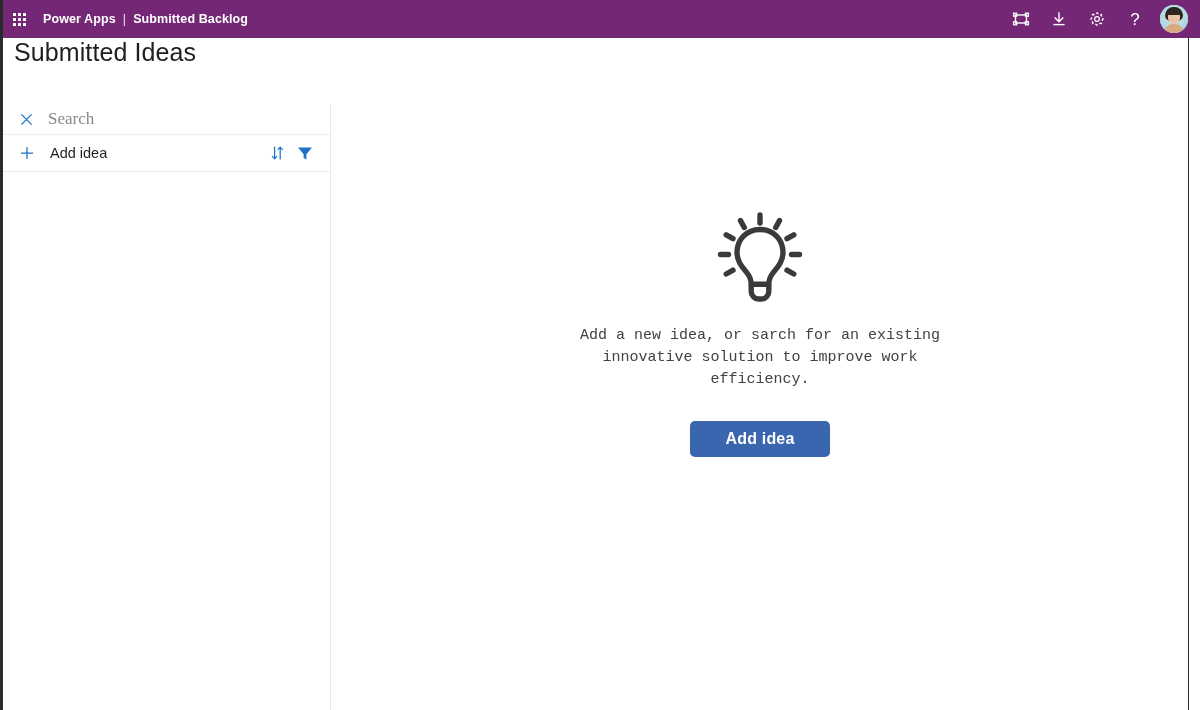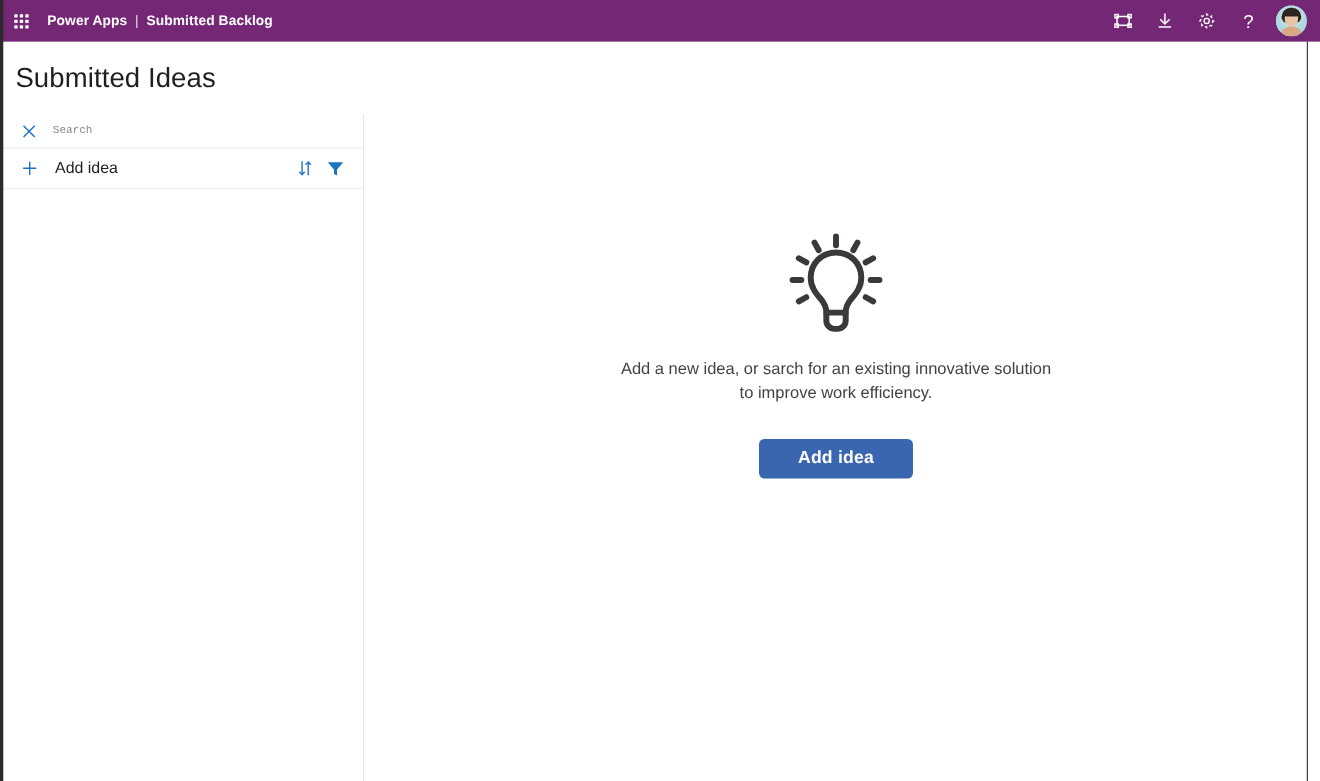--- a/index.html
+++ b/index.html
@@ -159,21 +159,21 @@
   }
 
   
   .page-title-bar {
     position: absolute;
     left: 3px; top: 38px;
     width: 1185px;
     height: 66px;
     background: #ffffff;
     display: flex;
-    align-items: center;
+    align-items: flex-start;
     box-sizing: border-box;
   }
   .page-title {
     font-size: 25px;
     color: #201f1e;
     margin-left: 11px;
     font-weight: normal;
     letter-spacing: 0.1px;
   }
 
@@ -203,23 +203,23 @@
     color: #1a73c4;
     display: flex;
     align-items: center;
     justify-content: center;
     cursor: pointer;
   }
   .search-input {
     border: none;
     outline: none;
     margin-left: 14px;
-    font-size: 10px;
+    font-size: 17px;
     color: #737373;
-    font-family: Liberation Mono, monospace;
+    font-family: Liberation Serif, serif;
     background: transparent;
     width: 230px;
     padding: 0;
   }
   .search-input::placeholder { color: #8a8886; }
 
   .add-row {
     height: 37px;
     padding-left: 17px;
     padding-right: 14px;
@@ -282,20 +282,21 @@
     font-weight: normal;
     text-align: center;
   }
   .empty-sub {
     margin-top: 13px;
     font-size: 15px;
     line-height: 22px;
     color: #444240;
     text-align: center;
     max-width: 400px;
+    font-family: Liberation Mono, monospace;
   }
   .primary-btn {
     margin-top: 30px;
     background: #3a66b0;
     color: #ffffff;
     border: none;
     border-radius: 5px;
     font-size: 16px;
     font-family: "Liberation Sans", sans-serif;
     font-weight: bold;

